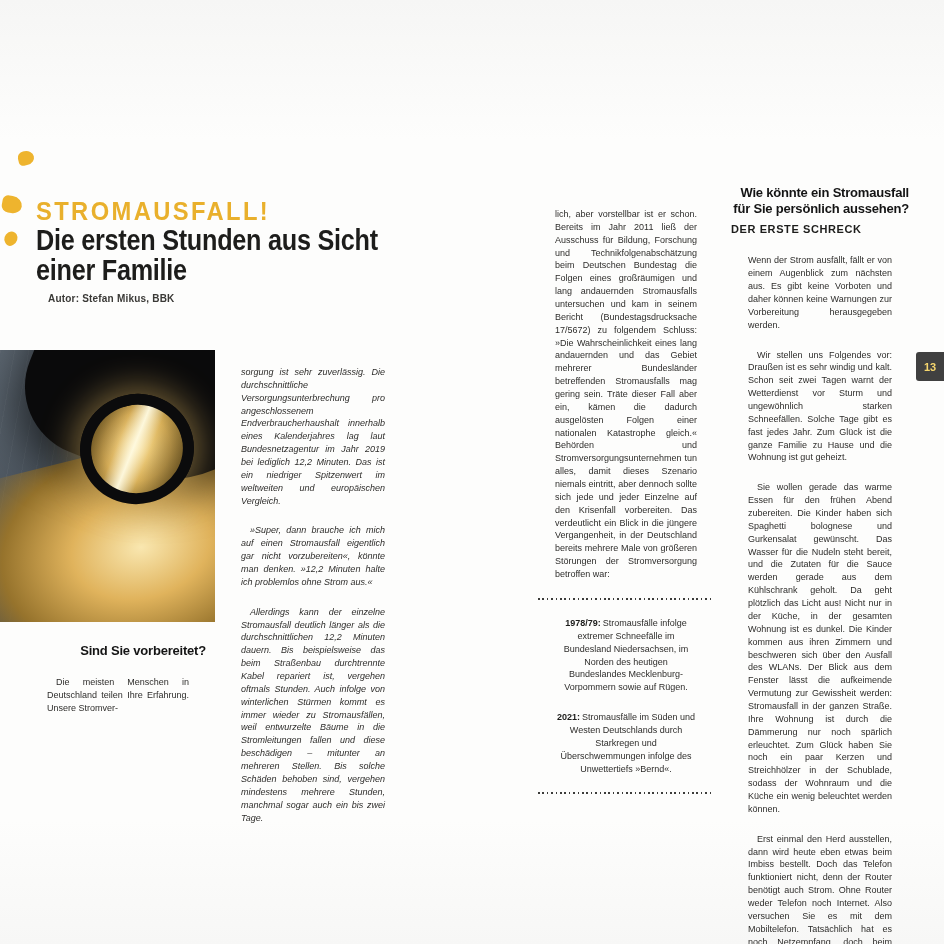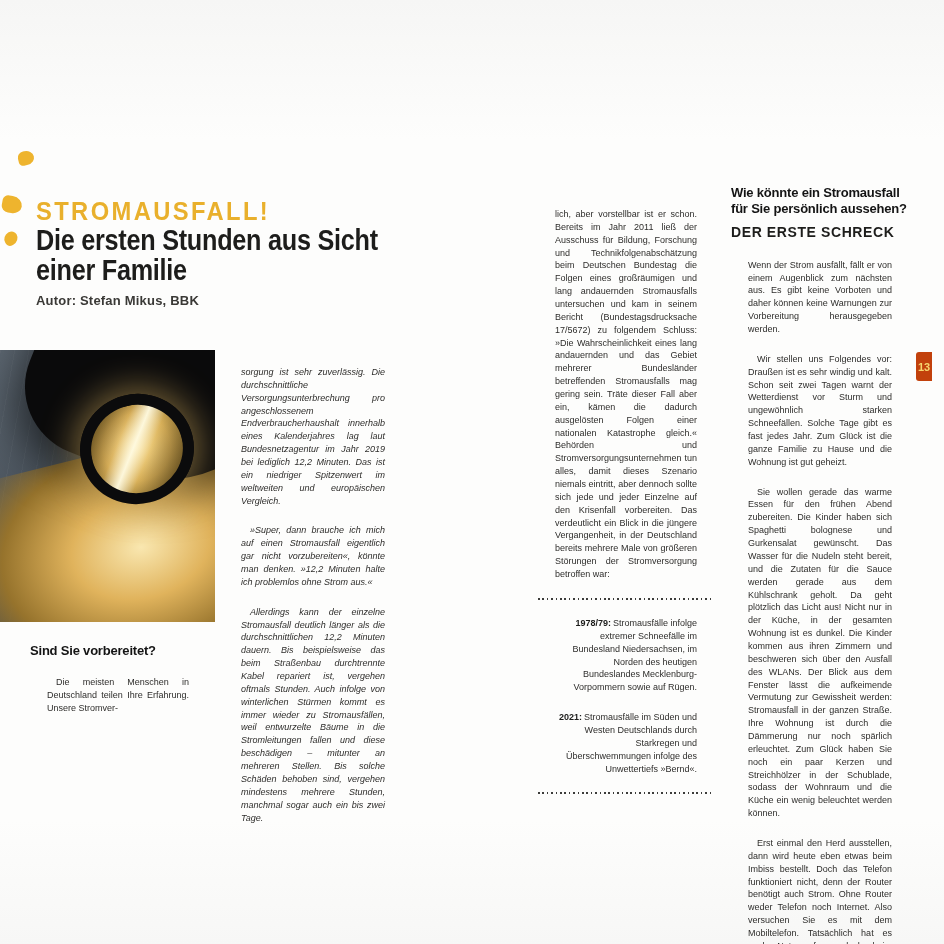--- a/index.html
+++ b/index.html
@@ -18,21 +18,21 @@
   .kicker{
     position:absolute;left:36px;top:197px;
     font-size:25px;font-weight:700;letter-spacing:2.5px;color:#e9b02c;
     transform:scaleX(.95);transform-origin:left top;white-space:nowrap;
   }
   .title{
     position:absolute;left:36px;top:225px;margin:0;
     font-size:29px;font-weight:700;color:#1d1d1b;line-height:1.04;
     transform:scaleX(.87);transform-origin:left top;white-space:pre-line;letter-spacing:-0.3px;
   }
-  .author{position:absolute;left:36px;top:293px;font-size:13px;font-weight:700;color:#3a3936;letter-spacing:.2px;}
+  .author{position:absolute;left:48px;top:293px;font-size:10px;font-weight:700;color:#3a3936;letter-spacing:.2px;}
   
   .photo{
     position:absolute;left:0;top:350px;width:215px;height:272px;overflow:hidden;
     background:linear-gradient(118deg,#5a646e 0%,#49525b 30%,#333b43 58%,#15181d 100%);
   }
   .photo .scratches{
     position:absolute;inset:0;opacity:.25;
     background:repeating-linear-gradient(100deg,rgba(255,255,255,.12) 0 1px,transparent 1px 14px);
   }
   .light-pool{
@@ -56,34 +56,34 @@
   
   .col{position:absolute;font-size:9px;line-height:1.43;text-align:justify;hyphens:auto;}
   .col p{margin:17px;}
   .col p.indent{text-indent:9px;}
   .col1{left:30px;top:643px;width:176px;}
   .col2{left:224px;top:349px;width:178px;font-style:italic;}
   .col3{left:538px;top:191px;width:176px;}
   .col4{left:731px;top:185px;width:178px;}
   .col h3{
     margin:0 0 5px 0;font-size:13px;line-height:1.22;color:#141414;
-    letter-spacing:-0.2px;text-align:left;white-space:pre-line;
+    letter-spacing:-0.2px;text-align:right;white-space:pre-line;
   }
-  .subhead{font-size:14px;font-weight:700;letter-spacing:.6px;color:#1d1d1b;margin:3px 0 3px;text-align:left;}
+  .subhead{font-size:11px;font-weight:700;letter-spacing:.6px;color:#1d1d1b;margin:3px 0 3px;text-align:left;}
   .dotted{
     height:2px;margin:9px 0;
     background:repeating-linear-gradient(90deg,#3c3c3a 0 1.6px,transparent 1.6px 4.4px);
   }
-  .tl{text-align:right;}
+  .tl{text-align:center;}
   .tl b{font-weight:700;color:#1c1c1a;}
   .tl span{margin-left:2px;}
   
   .pagetab{
-    position:absolute;left:916px;top:352px;width:16px;height:29px;
-    background:#c2410c;color:#f6d66d;border-radius:3px 0 0 3px;
+    position:absolute;left:916px;top:352px;width:28px;height:29px;
+    background:#404040;color:#f6d66d;border-radius:3px 0 0 3px;
     display:flex;align-items:center;justify-content:center;
     font-size:11px;font-weight:700;
   }
 </style>
 </head>
 <body>
 
 <div class="canvas">
 
   <div class="deco blob1"></div>

